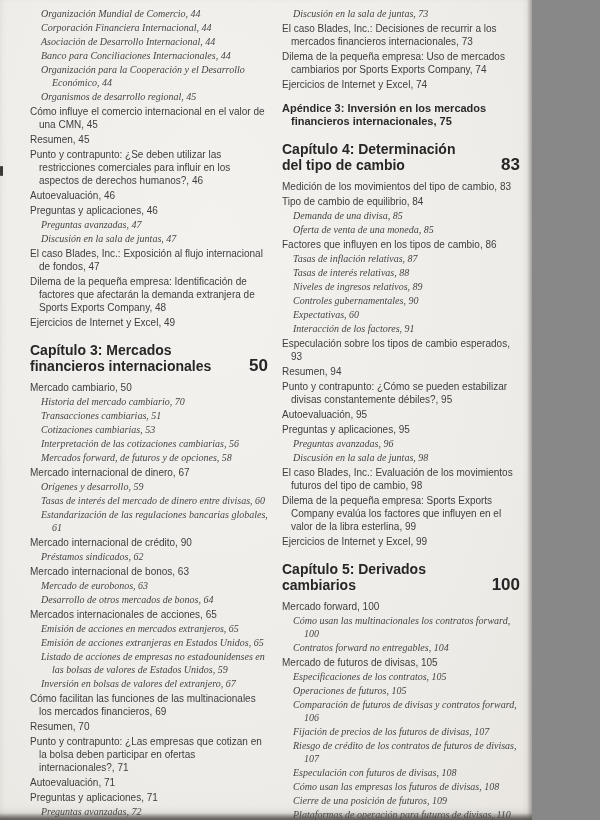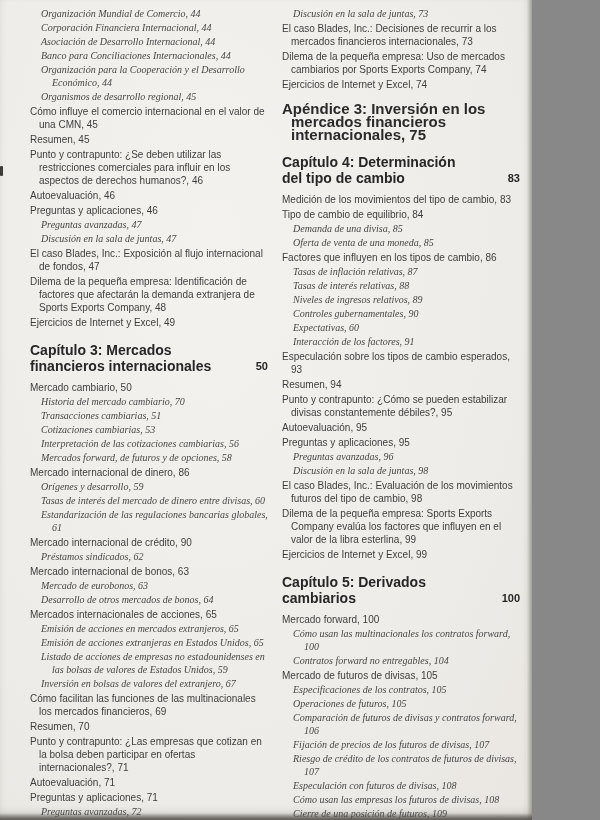--- a/index.html
+++ b/index.html
@@ -42,25 +42,25 @@
     display: flex;
     align-items: flex-end;
     margin: 13px 0 7px 0;
     font-weight: 700;
     font-size: 14px;
     line-height: 16px;
     color: #262626;
     gap: 23px;
   }
   .chapter-title { flex: 1; padding-right: 8px; }
-  .chapter-page { font-size: 11px; font-weight: 700; white-space: nowrap; }
+  .chapter-page { font-size: 17px; font-weight: 700; white-space: nowrap; }
 
   .appendix {
     font-weight: 700;
-    font-size: 15px;
+    font-size: 11px;
     line-height: 13px;
     margin: 11px 0 4px 0;
     padding-left: 9px;
     text-indent: -9px;
     color: #2a2a2a;
   }
 
   .scan-edge-bottom {
     position: absolute; left: 0; right: 0; bottom: 0; height: 7px;
     background: linear-gradient(to bottom, rgba(84,81,76,0), rgba(84,81,76,.8) 85%);
@@ -99,21 +99,21 @@
         <div class="entry chapter">
           <span class="chapter-title">Capítulo 3: Mercados financieros internacionales</span>
           <span class="chapter-page">50</span>
         </div>
         <div class="entry main">Mercado cambiario, 50</div>
         <div class="entry sub">Historia del mercado cambiario, 70</div>
         <div class="entry sub">Transacciones cambiarias, 51</div>
         <div class="entry sub">Cotizaciones cambiarias, 53</div>
         <div class="entry sub">Interpretación de las cotizaciones cambiarias, 56</div>
         <div class="entry sub">Mercados forward, de futuros y de opciones, 58</div>
-        <div class="entry main">Mercado internacional de dinero, 86</div>
+        <div class="entry main">Mercado internacional de dinero, 67</div>
         <div class="entry sub">Orígenes y desarrollo, 59</div>
         <div class="entry sub">Tasas de interés del mercado de dinero entre divisas, 60</div>
         <div class="entry sub">Estandarización de las regulaciones bancarias globales, 61</div>
         <div class="entry main">Mercado internacional de crédito, 90</div>
         <div class="entry sub">Préstamos sindicados, 62</div>
         <div class="entry main">Mercado internacional de bonos, 63</div>
         <div class="entry sub">Mercado de eurobonos, 63</div>
         <div class="entry sub">Desarrollo de otros mercados de bonos, 64</div>
         <div class="entry main">Mercados internacionales de acciones, 65</div>
         <div class="entry sub">Emisión de acciones en mercados extranjeros, 65</div>

